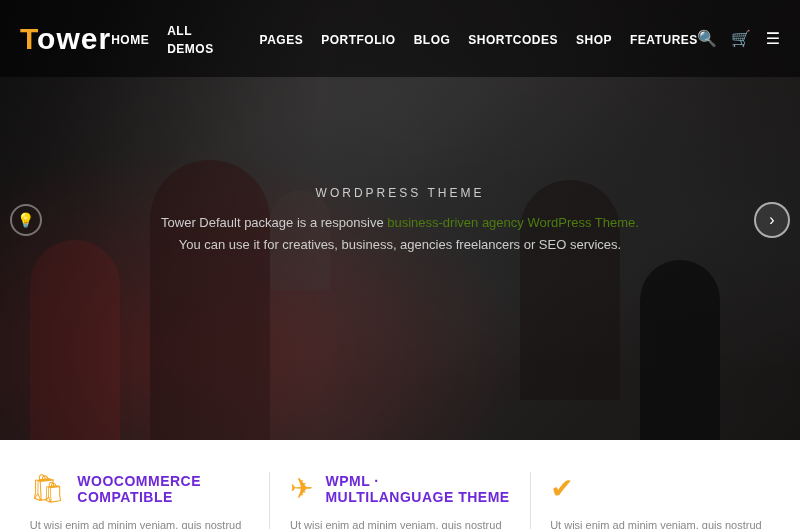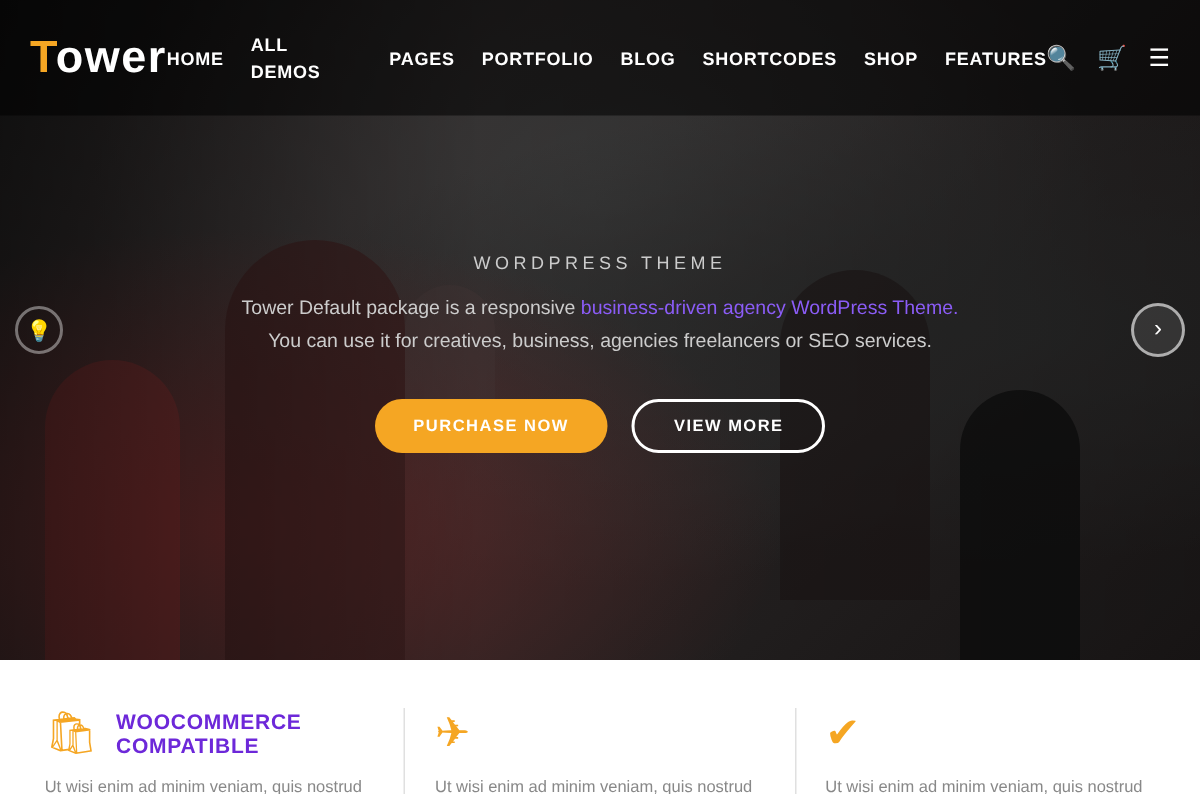--- a/index.html
+++ b/index.html
@@ -109,21 +109,21 @@
       margin-bottom: 18px;
       line-height: 1.1;
     }
     .hero-desc {
       color: #ccc;
       font-size: 13px;
       line-height: 1.7;
       margin-bottom: 28px;
       max-width: 480px;
     }
-    .hero-desc a { color: #8b5cf6; text-decoration: none; margin-top: 12px; }
+    .hero-desc a { color: #4d7c0f; text-decoration: none; margin-top: 12px; }
     .hero-buttons {
       display: flex;
       gap: 16px;
     }
     .btn-purchase {
       background: #f5a623;
       color: #fff;
       border: none;
       padding: 12px 26px;
       font-size: 11px;
@@ -266,24 +266,20 @@
   <div class="hero-left-icon">
     <span>💡</span>
   </div>
 
   <div class="hero-content">
     <div class="hero-subtitle">WORDPRESS THEME</div>
     <div class="hero-desc">
       Tower Default package is a responsive <a href="#">business-driven agency WordPress Theme.</a><br>
       You can use it for creatives, business, agencies freelancers or SEO services.
     </div>
-    <div class="hero-buttons">
-      <button class="btn-purchase">PURCHASE NOW</button>
-      <button class="btn-view">VIEW MORE</button>
-    </div>
   </div>
 
   <div class="hero-right-arrow">
     <span>›</span>
   </div>
 </div>
 
 <div class="features">
   <div class="feature-item">
     <div class="feature-icon-wrap">
@@ -291,20 +287,21 @@
       <span class="feature-title">WOOCOMMERCE COMPATIBLE</span>
     </div>
     <div class="feature-desc">Ut wisi enim ad minim veniam, quis nostrud</div>
   </div>
 
   <div class="feature-divider"></div>
 
   <div class="feature-item">
     <div class="feature-icon-wrap">
       <span class="feature-icon">✈</span>
+      <span class="feature-title">WPML · MULTILANGUAGE THEME</span>
     </div>
     <div class="feature-desc">Ut wisi enim ad minim veniam, quis nostrud</div>
   </div>
 
   <div class="feature-divider"></div>
 
   <div class="feature-item">
     <div class="feature-icon-wrap">
       <span class="feature-icon">✔</span>
     </div>

